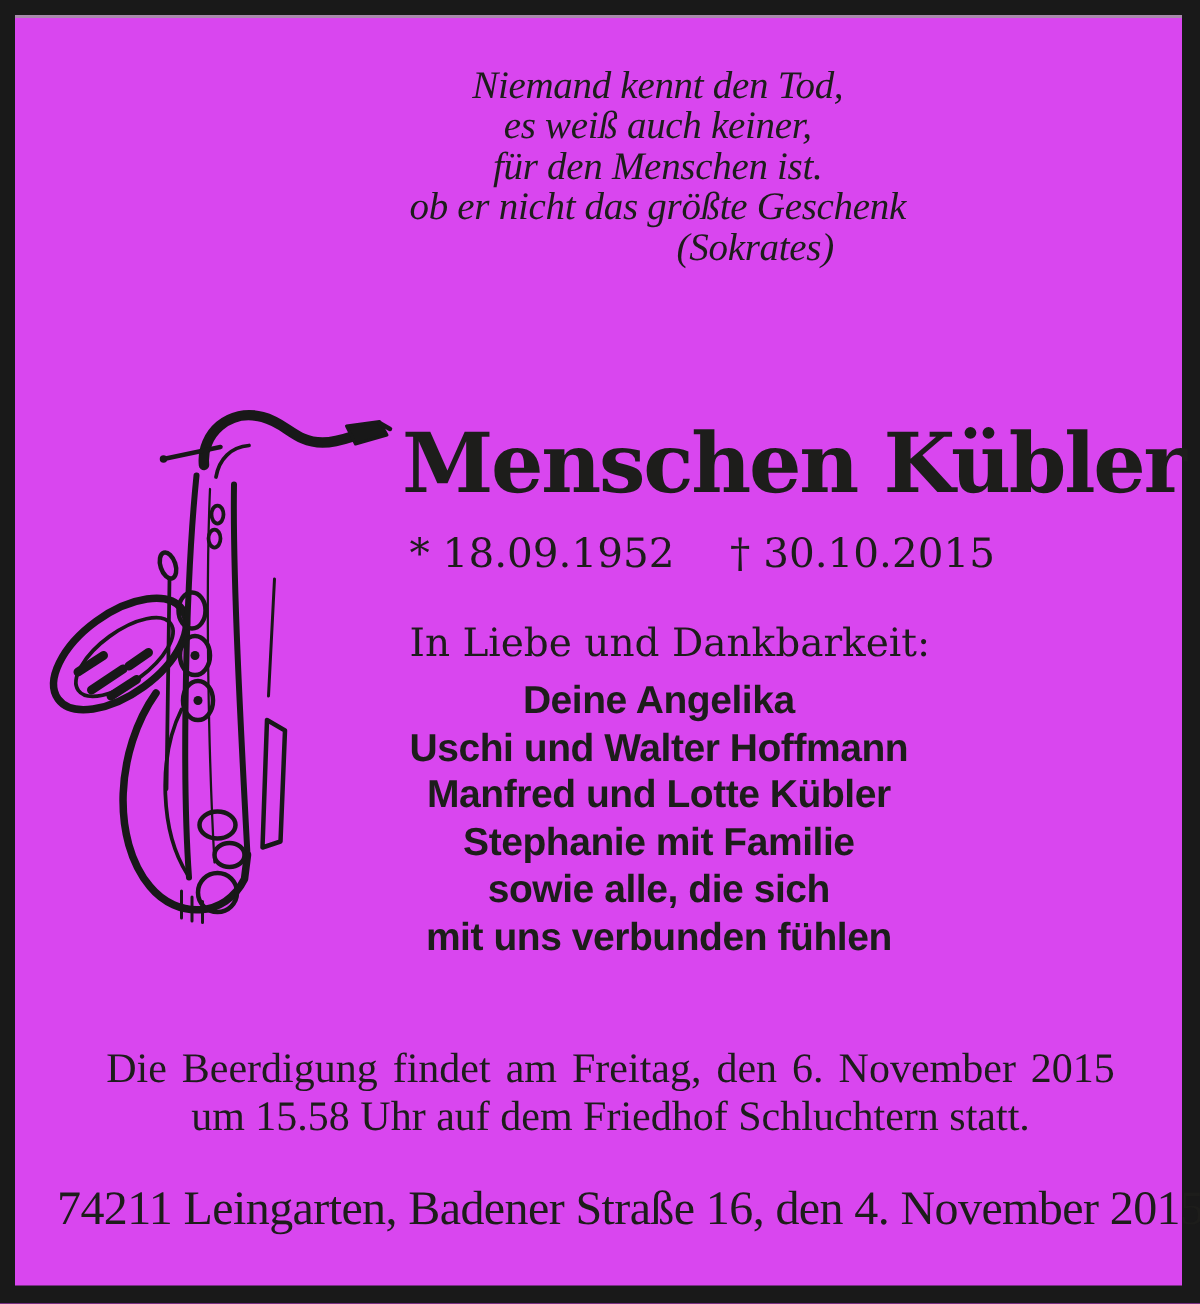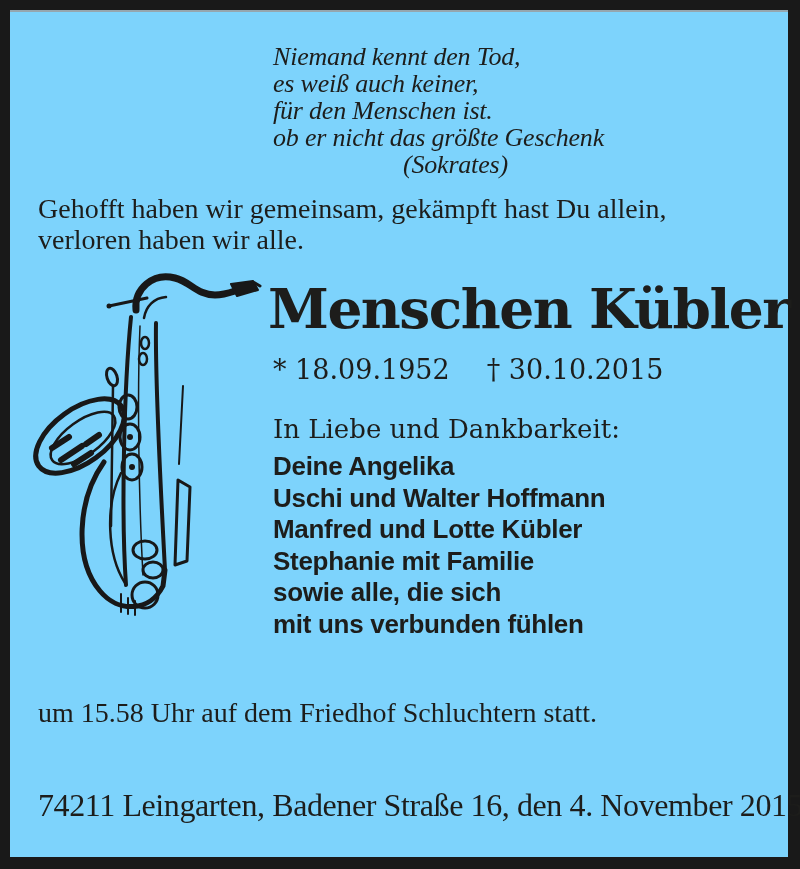--- a/index.html
+++ b/index.html
@@ -5,21 +5,22 @@
   html,body{margin:0;padding:0;}
   body{
     width:800px;height:869px;position:relative;
     background:#191919;
     font-family:"Liberation Serif", serif;
     color:#1d1d1b;
     overflow:hidden;
   }
   .page{
     position:absolute;left:10px;top:10px;width:778px;height:847px;
-    background:#7dd3fc;
+    background:#d946ef;
+    text-align:center;
   }
   .page::before{ 
     content:"";position:absolute;left:0;top:0;right:0;height:2px;background:#9b9b9b;opacity:.8;
   }
   .abs{position:absolute;}
   .quote{
     left:263px;top:33px;
     font-style:italic;font-size:26px;line-height:27px;
     letter-spacing:-0.2px;
   }
@@ -73,24 +74,20 @@
 <div class="page">
 
   <div class="abs quote">
     <span class="line">Niemand kennt den Tod,</span>
     <span class="line">es weiß auch keiner,</span>
     <span class="line">für den Menschen ist.</span>
     <span class="line">ob er nicht das größte Geschenk</span>
     <span class="attribution">(Sokrates)</span>
   </div>
 
-  <div class="abs intro">
-    <span class="line">Gehofft haben wir gemeinsam, gekämpft hast Du allein,</span>
-    <span class="line">verloren haben wir alle.</span>
-  </div>
 
   <div class="abs sax">
     <svg width="240" height="392" viewBox="0 0 240 392" xmlns="http://www.w3.org/2000/svg" fill="none" stroke="#181818" stroke-linecap="round" stroke-linejoin="round">
 
       <ellipse cx="56" cy="172" rx="51" ry="27" transform="rotate(-36 56 172)" stroke-width="5"></ellipse>
       <ellipse cx="59" cy="174" rx="38" ry="17" transform="rotate(-36 59 174)" stroke-width="2.5"></ellipse>
 
       <path d="M28 184 l17 -11 M37 196 l21 -14 M50 200 l17 -11 M62 180 l13 -9" stroke-width="6"></path>
 
       <path d="M80 198 C 53 236, 50 296, 76 327 C 94 349, 126 348, 139 322 L 141 306" stroke-width="5"></path>
@@ -142,18 +139,19 @@
   <div class="abs mourners">
     <span class="line">Deine Angelika</span>
     <span class="line">Uschi und Walter Hoffmann</span>
     <span class="line">Manfred und Lotte Kübler</span>
     <span class="line">Stephanie mit Familie</span>
     <span class="line">sowie alle, die sich</span>
     <span class="line">mit uns verbunden fühlen</span>
   </div>
 
   <div class="abs funeral">
+    <span class="line line-1">Die Beerdigung findet am Freitag, den 6. November 2015</span>
     <span class="line">um 15.58 Uhr auf dem Friedhof Schluchtern statt.</span>
   </div>
 
   <div class="abs footer-address">74211 Leingarten, Badener Straße 16, den 4. November 2015</div>
 
 </div>
 
 </body></html>

